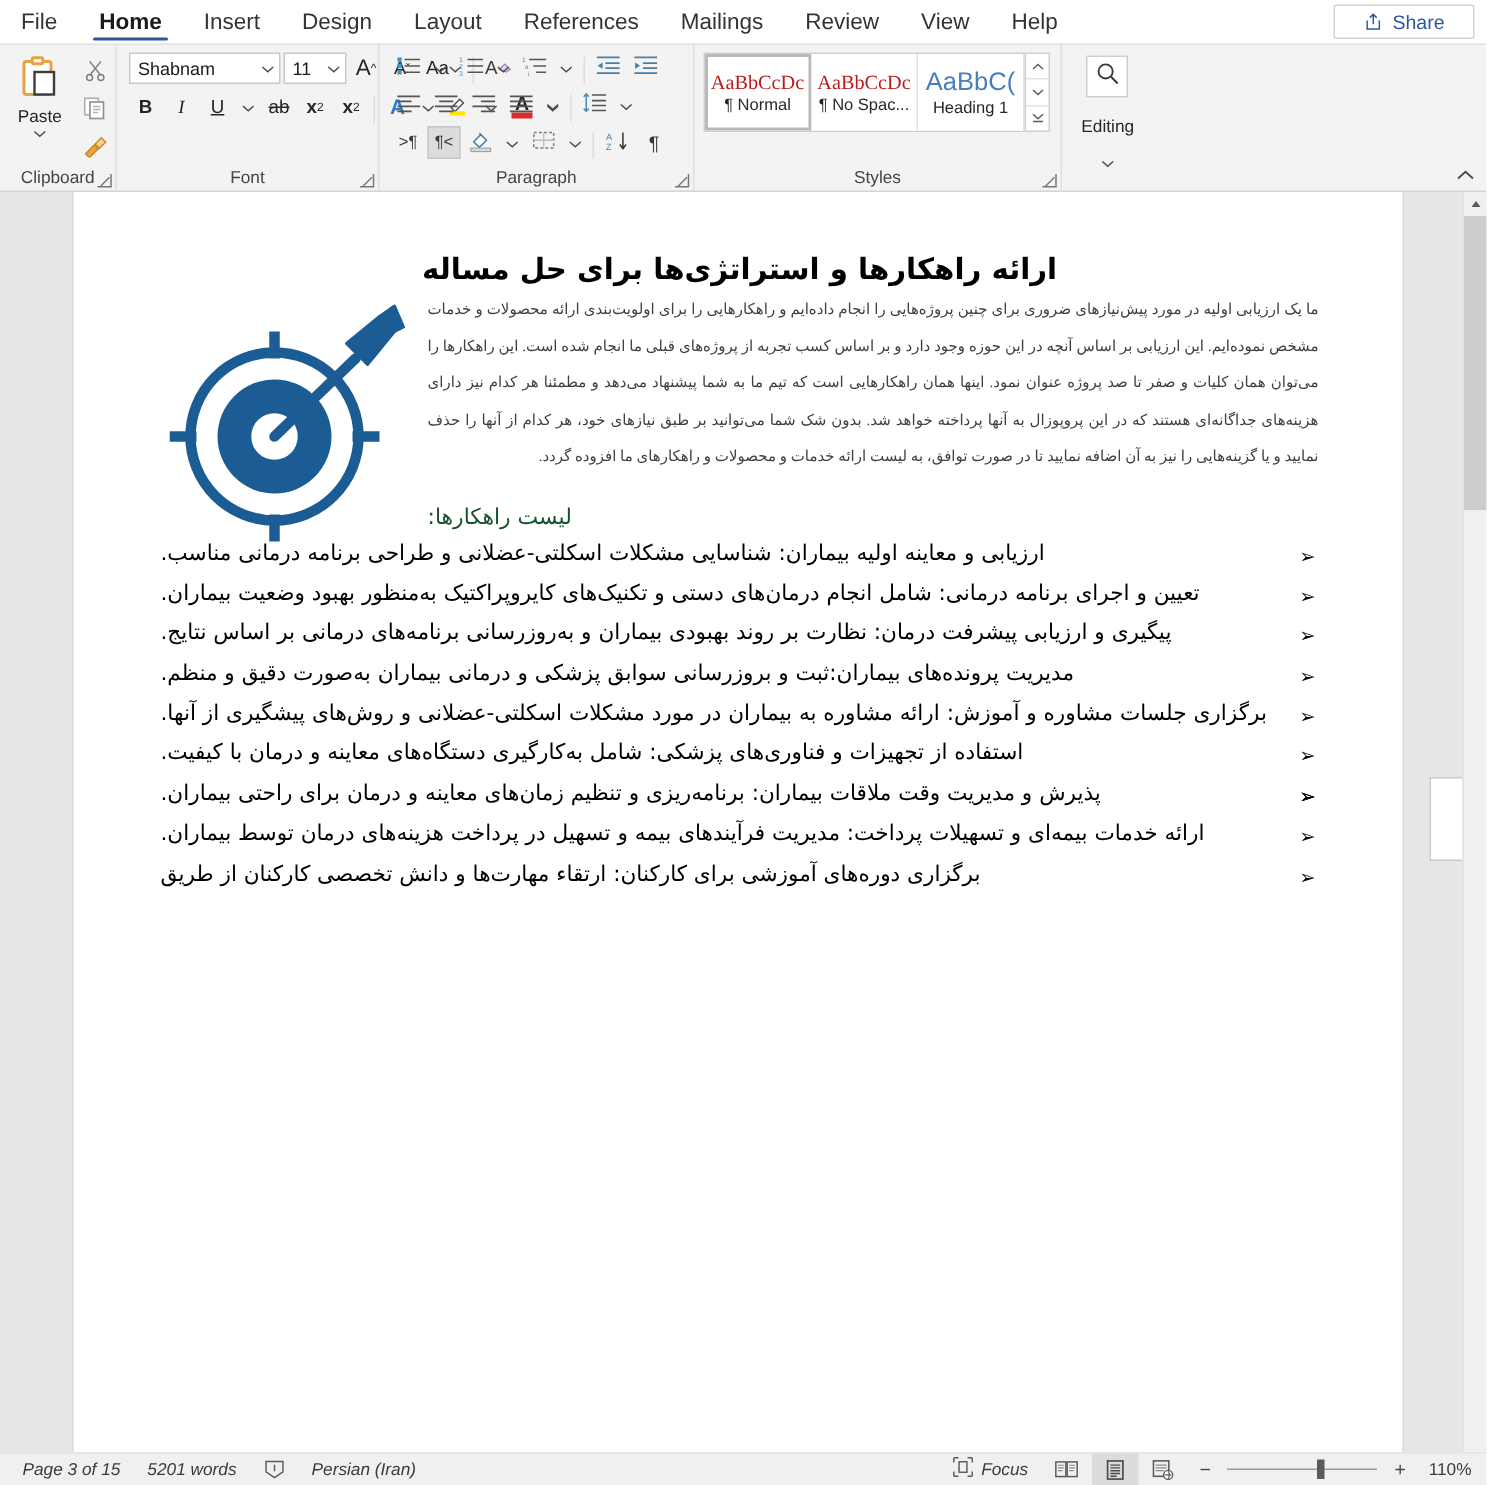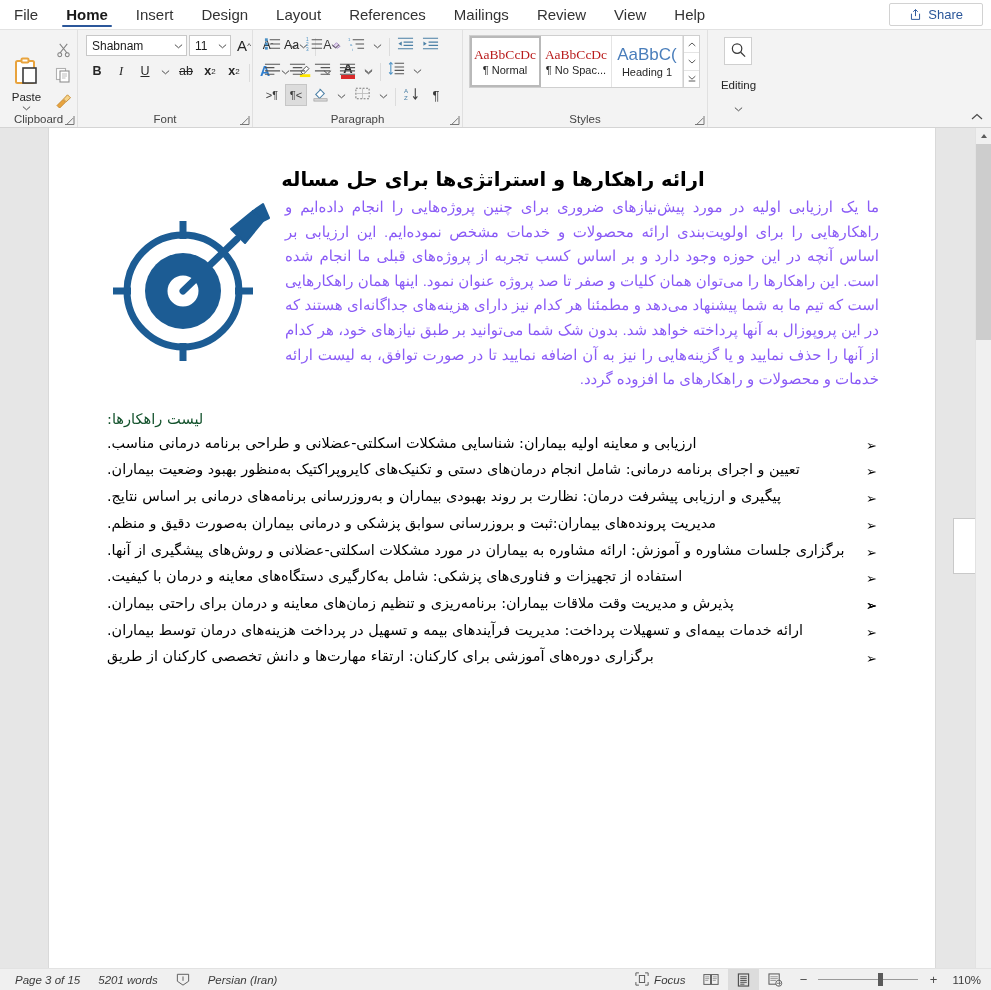--- a/index.html
+++ b/index.html
@@ -52,21 +52,21 @@
     color: #444; position: relative; padding-bottom: 2px;
   }
   .dlg {
     position: absolute; right: 2px; bottom: 1px; width: 11px; height: 11px;
     font-size: 9px; color: #666; line-height: 11px;
   }
   .dlg svg { display:block; }
 
   
   .g-clipboard { width: 77px; }
-  .g-clipboard .group-body { padding-left: 2px; align-items: flex-end; }
+  .g-clipboard .group-body { padding-left: 2px; }
   .paste-big {
     width: 44px; display:flex; flex-direction:column; align-items:center; gap:1px;
     padding-top: 2px;
   }
   .paste-label { font-size: 11.5px; color:#262626; line-height: 12px; margin-top:1px;}
   .chev { width: 9px; height: 6px; display:block; margin-top:1px;}
   .clip-small { display:flex; flex-direction:column; align-items:center; gap:5px; padding: 3px 0 0 6px;}
   .clip-small .ic { width:20px; height: 20px; display:flex; align-items:center; justify-content:center;}
 
   
@@ -128,22 +128,22 @@
   .page-inner { padding: 28px 56px 0 58px; direction: rtl; }
 
   .doc-h1 {
     font-family: "DejaVu Sans", sans-serif;
     font-size: 19.5px; font-weight: bold; color: #000; text-align: center;
     direction: rtl; margin: 12px 0 4px 0; letter-spacing: -0.2px;
   }
   .intro-wrap { position: relative; }
   .target-img { position: absolute; left: 6px; top: 4px; width: 160px; height: 165px; }
   .intro {
-    font-family: Liberation Sans, sans-serif;
-    font-size: 15px; line-height: 24.6px; color:#8b5cf6; text-align: justify;
+    font-family: Liberation Serif, serif;
+    font-size: 10px; line-height: 24.6px; color:#404040; text-align: justify;
     direction: rtl; text-align-last: right;
     shape-outside: none;
   }
   .float-shape { float: left; width: 178px; height: 160px; shape-outside: margin-box; }
 
   .list-title {
     font-family:"DejaVu Sans", sans-serif; color:#14532d; font-size: 14.6px;
     text-align: left; direction: rtl; margin: 18px 0 4px 0; font-weight: 500;
   }
   ul.solutions { list-style: none; direction: rtl; margin: 0; padding: 0; }

